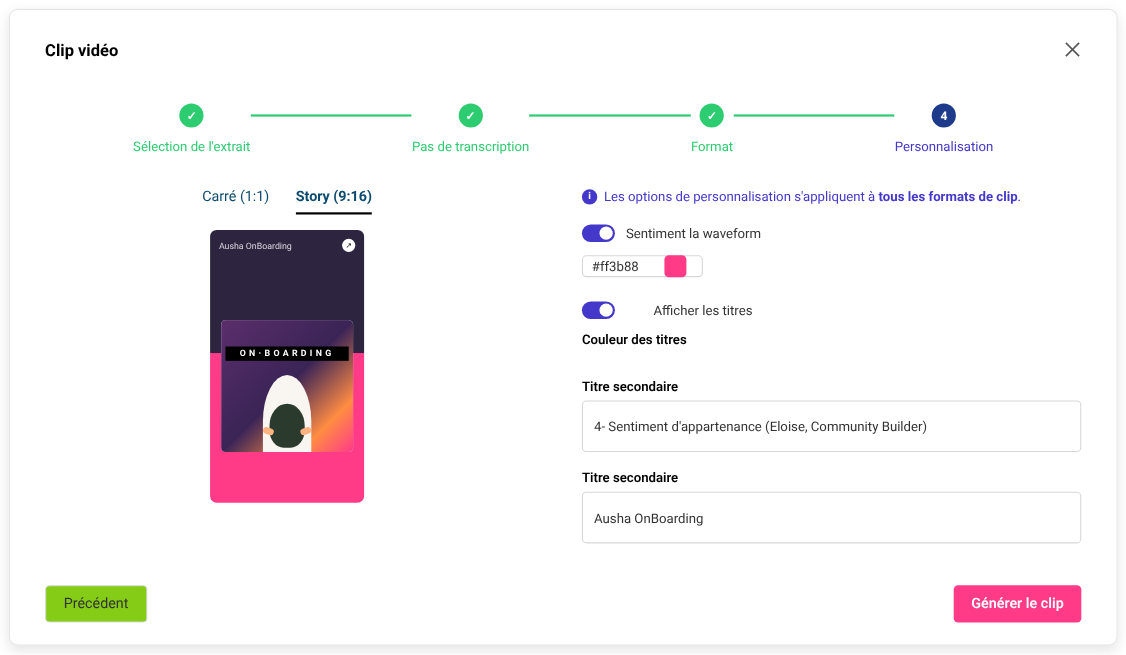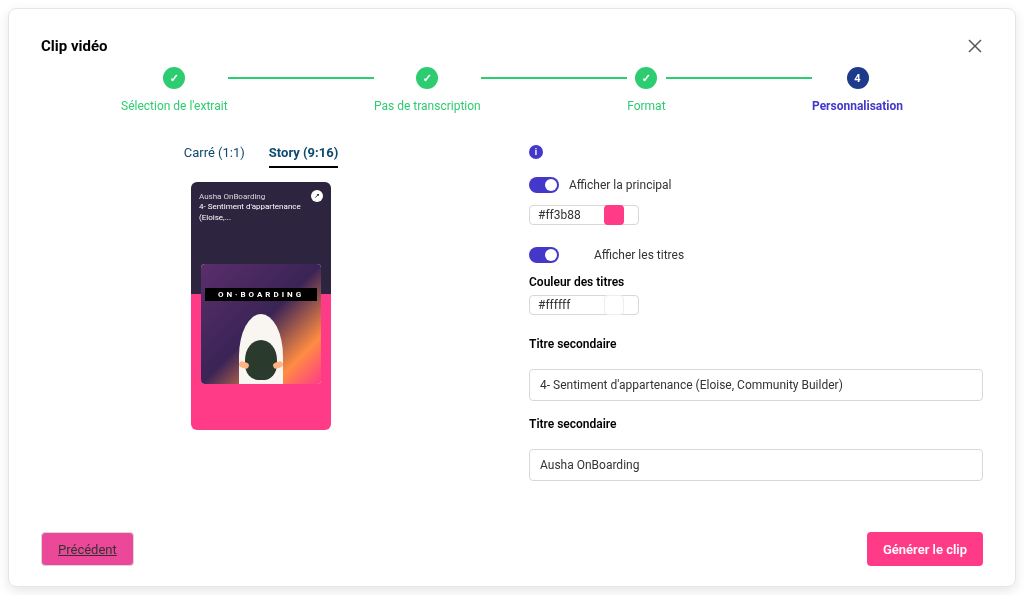--- a/index.html
+++ b/index.html
@@ -1,29 +1,29 @@
 <!DOCTYPE html>
 <html><head>
 <meta charset="utf-8">
 <style>
   * { box-sizing: border-box; margin: 0; padding: 0; font-family: -apple-system, BlinkMacSystemFont, 'Segoe UI', Roboto, sans-serif; }
   body { background: #fff; padding: 8px; }
   .modal { width: 1008px; height: 579px; border: 1px solid #e5e5e5; border-radius: 8px; box-shadow: 0 4px 12px rgba(0,0,0,0.1); padding: 28px 32px 20px 32px; position: relative; display: flex; flex-direction: column; }
-  .header { display: flex; justify-content: space-between; align-items: center; margin-bottom: 12px; }
+  .header { display: flex; justify-content: space-between; align-items: flex-start; margin-bottom: 39px; }
   .title { font-size: 15px; font-weight: 700; color: #000; }
   .close { width: 16px; height: 16px; cursor: pointer; color: #555; }
   .close svg { width: 16px; height: 16px; }
   .stepper { display: flex; align-items: flex-start; padding: 0 80px; margin-bottom: 32px; }
   .step { display: flex; flex-direction: column; align-items: center; position: relative; }
   .step-circle { width: 22px; height: 22px; border-radius: 50%; display: flex; align-items: center; justify-content: center; font-size: 11px; font-weight: 700; color: #fff; }
   .step-circle.done { background: #2ecc71; }
   .step-circle.active { background: #1e3a8a; }
   .step-label { font-size: 12px; margin-top: 10px; white-space: nowrap; }
   .step-label.done { color: #2ecc71; }
-  .step-label.active { color: #4338ca; font-weight: bold; }
+  .step-label.active { color: #4338ca; }
   .step-line { height: 2px; background: #2ecc71; flex: 1; margin-top: 10px; }
   .body { display: flex; gap: 48px; flex: 1; }
   .left { width: 440px; display: flex; flex-direction: column; align-items: center; }
   .tabs { display: flex; gap: 24px; margin-bottom: 14px; font-size: 13px; }
   .tab { cursor: pointer; padding-bottom: 6px; color: #0c4a6e; }
   .tab.active { font-weight: 700; border-bottom: 2px solid #000; }
   .preview { width: 140px; height: 248px; border-radius: 6px; background: linear-gradient(180deg, #2d2440 0%, #2d2440 45%, #ff3b88 45%, #ff3b88 100%); position: relative; overflow: hidden; }
   .preview-top { position: absolute; top: 10px; left: 8px; right: 8px; color: #fff; font-size: 8px; line-height: 1.3; }
   .preview-top .small { opacity: 0.8; }
   .preview-badge { width: 120px; height: 120px; background: #efefef; border-radius: 4px; position: absolute; top: 82px; left: 10px; overflow: hidden; }
@@ -44,25 +44,25 @@
   .toggle.on .toggle-knob { right: 2px; }
   .left .toggle-row { margin-top: 20px; }
   .right { flex: 1; display: flex; flex-direction: column; gap: 12px; }
   .info-banner { display: flex; align-items: center; gap: 6px; font-size: 12px; color: #4338ca; margin-bottom: 6px; }
   .info-icon { width: 14px; height: 14px; border-radius: 50%; background: #4338ca; color: #fff; display: inline-flex; align-items: center; justify-content: center; font-size: 9px; font-weight: 700; }
   .info-banner .bold { font-weight: 700; }
   .field-label { font-size: 12px; font-weight: 600; color: #000; margin-bottom: 6px; display: block; }
   .color-input-wrap { display: flex; align-items: center; border: 1px solid #d8d8d8; border-radius: 4px; width: 110px; height: 20px; padding: 0 5px 0 8px; gap: 6px; }
   .color-input-wrap input { border: none; outline: none; font-size: 12px; width: 60px; color: #333; }
   .swatch { width: 20px; height: 20px; border-radius: 4px; }
-  .text-input { width: 100%; height: 32px; border: 1px solid #d8d8d8; border-radius: 4px; padding: 0 10px; font-size: 12px; color: #333; outline: none; margin-top: 12px; }
+  .text-input { width: 100%; height: 47px; border: 1px solid #d8d8d8; border-radius: 4px; padding: 0 10px; font-size: 12px; color: #333; outline: none; }
   .field-group { margin-bottom: 4px; }
   .footer { display: flex; justify-content: space-between; margin-top: auto; padding-top: 12px; }
   .btn { height: 34px; padding: 0 16px; border-radius: 4px; font-size: 13px; cursor: pointer; display: flex; align-items: center; }
-  .btn-secondary { background: #ec4899; border: 1px solid #d8d8d8; color: #333; text-decoration: underline; }
+  .btn-secondary { background: #84cc16; border: 1px solid #d8d8d8; color: #333; }
   .btn-primary { background: #ff3b88; border: none; color: #fff; font-weight: 600; }
   .section-gap { margin-top: 6px; gap: 35px; }
 </style>
 </head>
 <body>
 
 <div class="modal">
   <div class="header">
     <div class="title">Clip vidéo</div>
     <div class="close">
@@ -98,67 +98,65 @@
   <div class="body">
     <div class="left">
       <div class="tabs">
         <div class="tab">Carré (1:1)</div>
         <div class="tab active">Story (9:16)</div>
       </div>
       <div class="preview">
         <div class="preview-icon">↗</div>
         <div class="preview-top">
           <div class="small">Ausha OnBoarding</div>
-          <div>4- Sentiment d'appartenance (Eloise,...</div>
         </div>
         <div class="preview-badge">
           <div class="badge-bg">
             <div class="rocket">
               <div class="rocket-body"></div>
               <div class="person">
                 <div class="person-arm-l"></div>
                 <div class="person-arm-r"></div>
               </div>
             </div>
             <div class="onboarding-label">ON·BOARDING</div>
           </div>
         </div>
       </div>
     </div>
 
     <div class="right">
       <div class="info-banner">
         <span class="info-icon">i</span>
+        <span>
+          <span>Les options de personnalisation s'appliquent à </span><span class="bold">tous les formats de clip</span><span>.</span>
+        </span>
       </div>
 
       <div class="toggle-row">
         <div class="toggle on">
             <div class="toggle-knob"></div>
           </div>
-        <span>Afficher la principal</span>
+        <span>Sentiment la waveform</span>
       </div>
       <div class="field-group">
         <div class="color-input-wrap">
           <input type="text" value="#ff3b88" style="">
           <div class="swatch" style="background:#ff3b88"></div>
         </div>
       </div>
 
       <div class="toggle-row section-gap">
         <div class="toggle on">
             <div class="toggle-knob"></div>
           </div>
         <span>Afficher les titres</span>
       </div>
       <div class="field-group">
         <span class="field-label">Couleur des titres</span>
-        <div class="color-input-wrap">
-          <input type="text" value="#ffffff" style="">
-          <div class="swatch" style="background:#ffffff;border:1px solid #eee"></div>
-        </div>
       </div>
 
       <div class="field-group section-gap">
         <span class="field-label">Titre secondaire</span>
         <input class="text-input" type="text" value="4- Sentiment d'appartenance (Eloise, Community Builder)" style="">
       </div>
 
       <div class="field-group">
         <span class="field-label">Titre secondaire</span>
         <input class="text-input" type="text" value="Ausha OnBoarding" style="">

